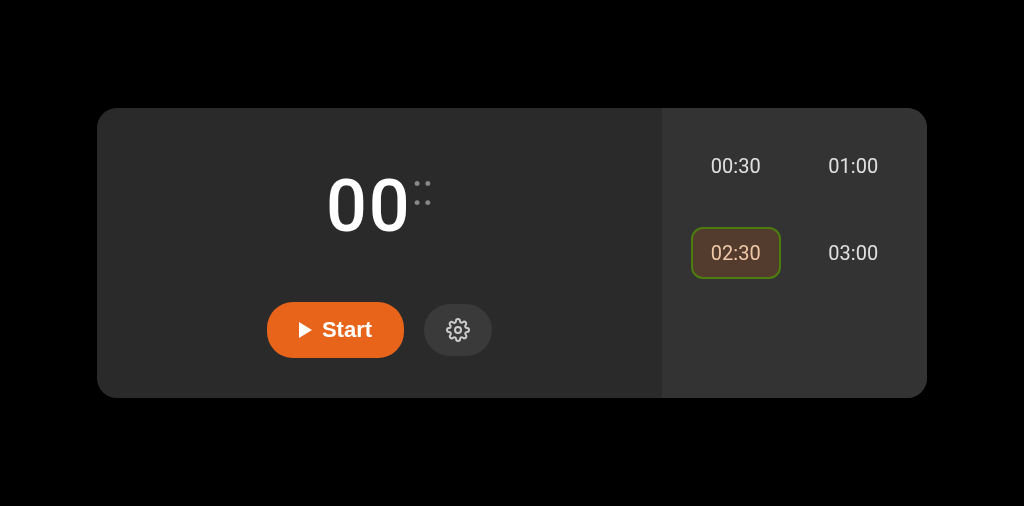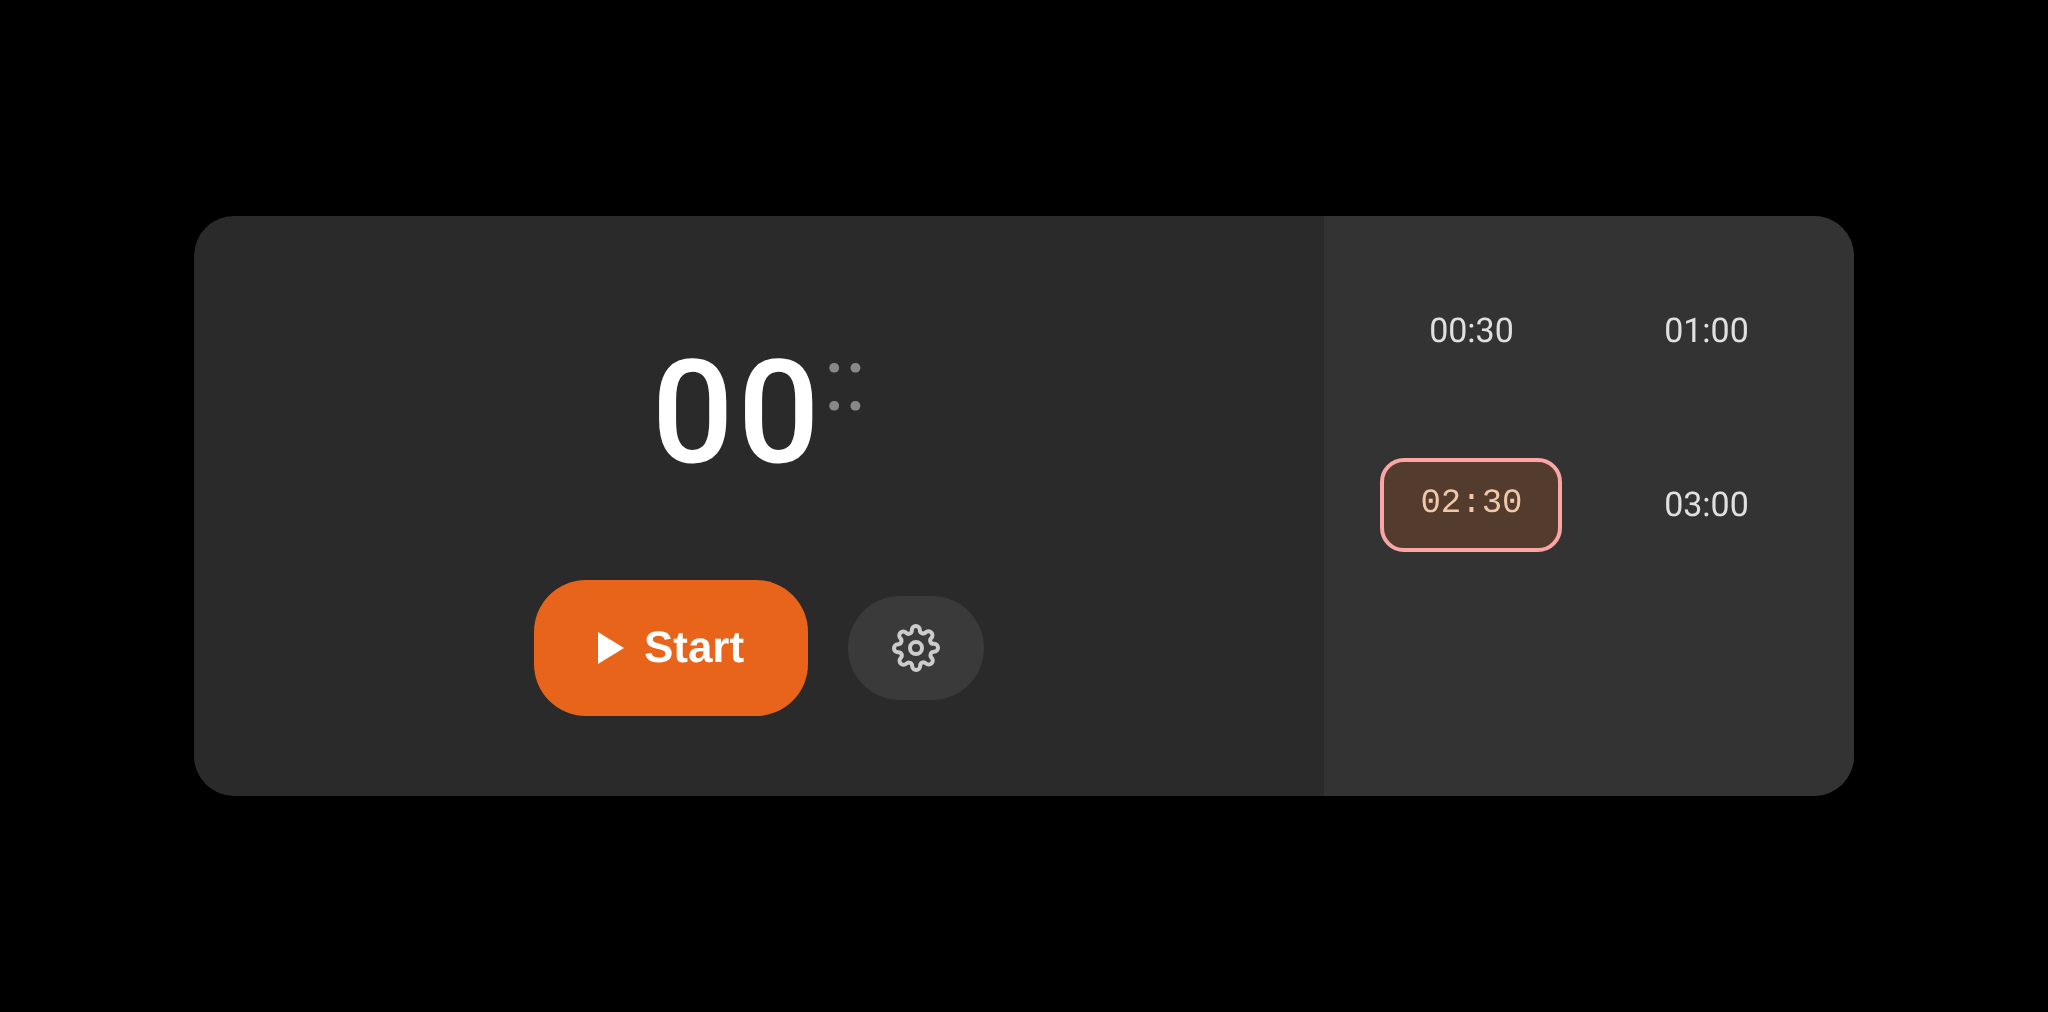--- a/index.html
+++ b/index.html
@@ -49,21 +49,21 @@
       display: flex;
       align-items: center;
       justify-content: center;
       gap: 20px;
     }
     .start-btn {
       background: #e8641b;
       color: #fff;
       border: none;
       border-radius: 26px;
-      height: 68px;
+      height: 56px;
       padding: 0 32px;
       font-size: 22px;
       font-weight: 600;
       display: flex;
       align-items: center;
       gap: 10px;
       cursor: pointer;
     }
     .play-icon {
       width: 0;
@@ -91,34 +91,33 @@
       display: grid;
       grid-template-columns: 1fr 1fr;
       grid-template-rows: 1fr 1fr 1fr;
       align-items: center;
       justify-items: center;
       padding: 20px 15px;
       gap: 10px 0;
     }
     .preset {
       color: #e0e0e0;
-      font-size: 17px;
+      font-size: 20px;
       font-weight: 400;
       padding: 12px 18px;
       border-radius: 12px;
       cursor: pointer;
       border: 2px solid transparent;
       min-width: 86px;
       text-align: center;
     }
     .preset.active {
-      border: 2px solid #fca5a5;
+      border: 2px solid #4d7c0f;
       background: rgba(232, 100, 27, 0.18);
       color: #f0c8a8;
-      font-family: Liberation Mono, monospace;
     }
   </style>
 </head>
 <body>
 
 <div class="timer-card">
   <div class="timer-main">
     <div class="time-display">
       <span class="time-segment">00</span>
       <span class="time-sep">:</span>

